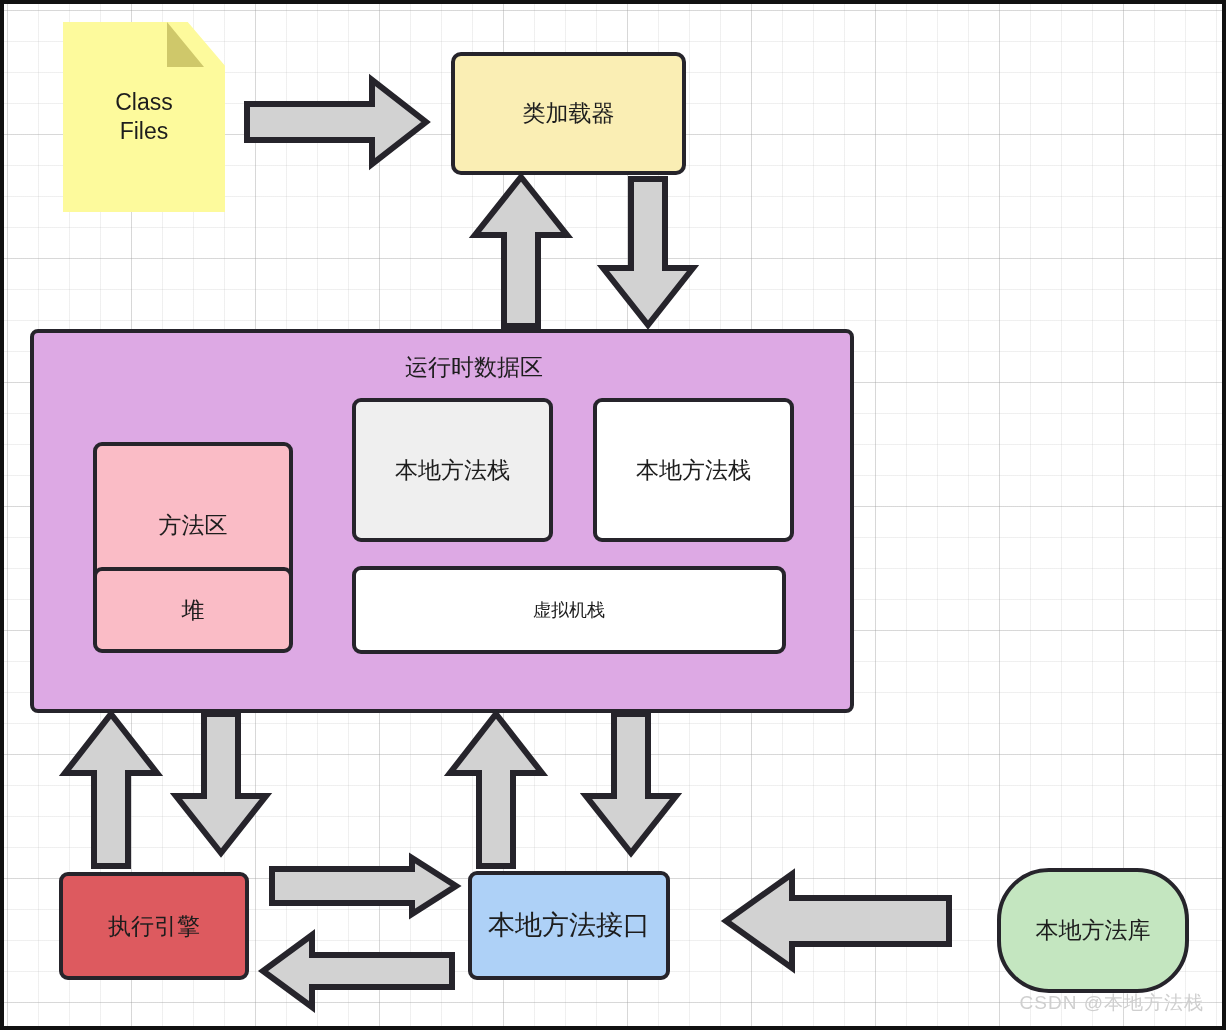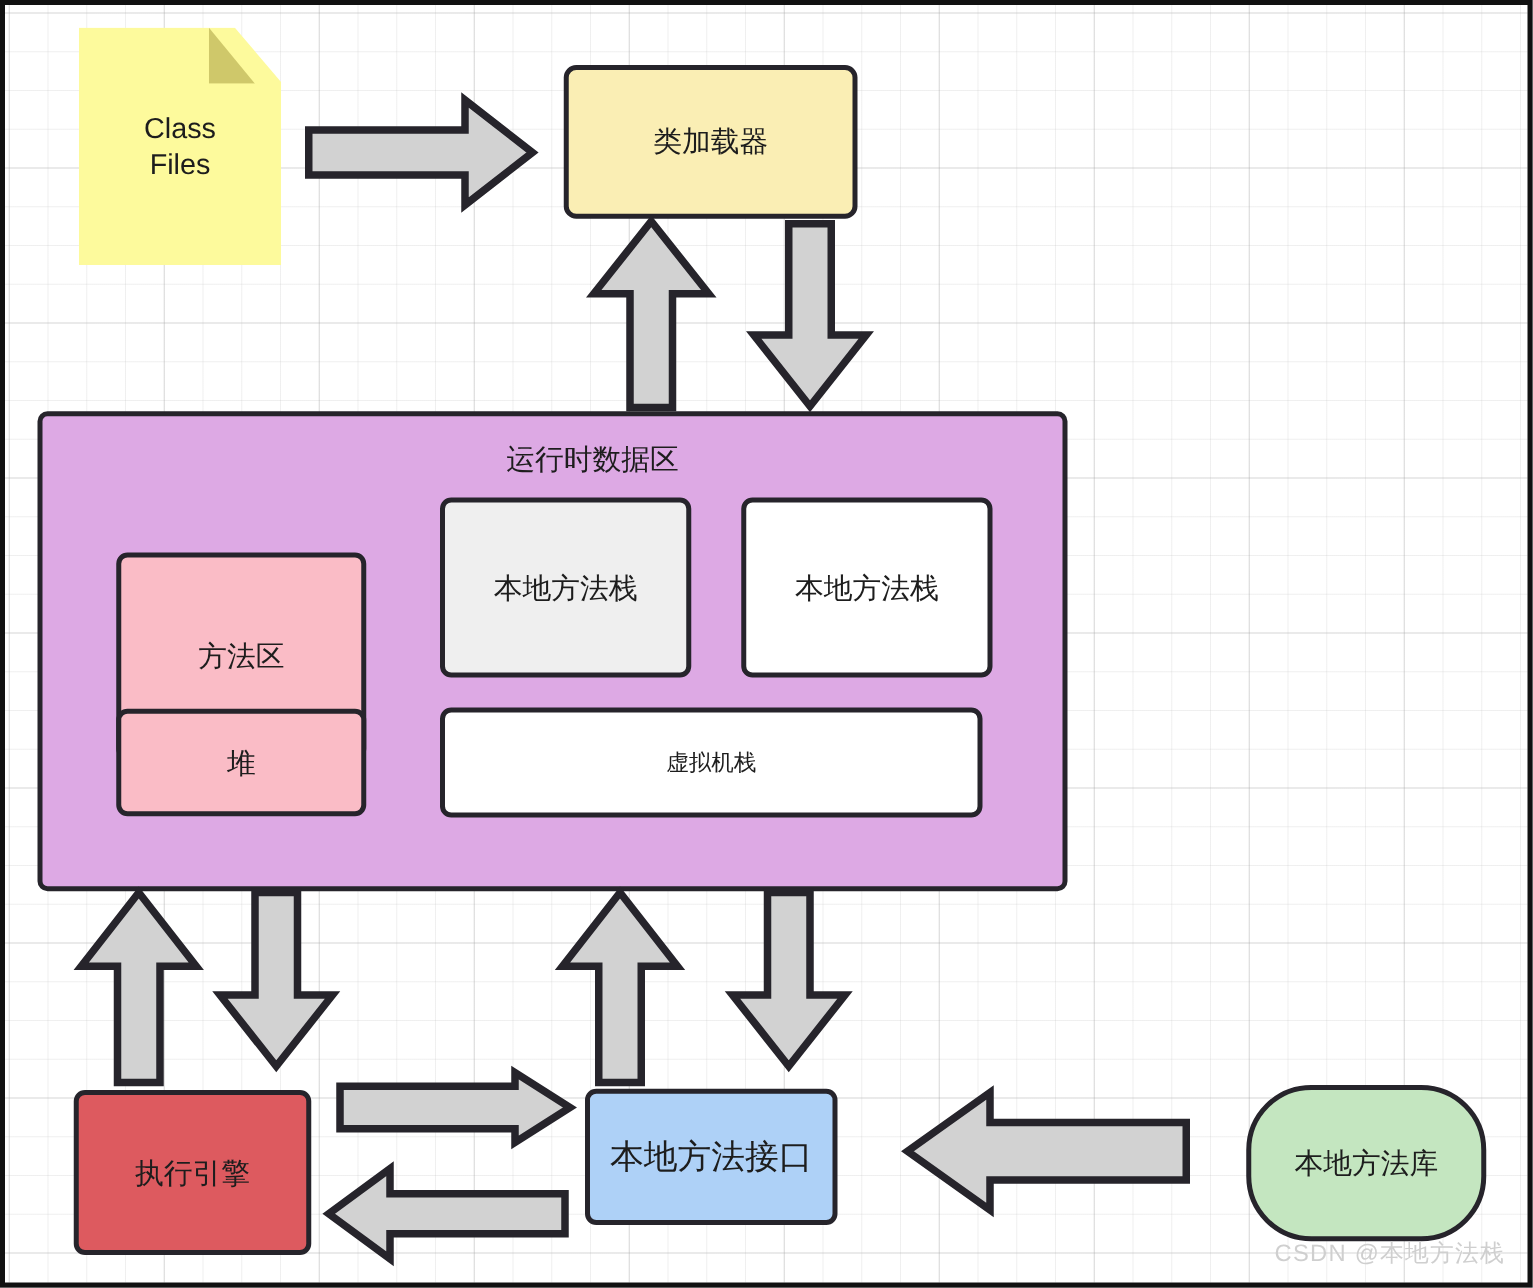--- a/index.html
+++ b/index.html
@@ -104,21 +104,21 @@
     font-size: 23px;
   }
   #vm-stack {
     left: 348px; top: 562px; width: 434px; height: 88px;
     background: #ffffff;
     border-radius: 9px;
     font-size: 18px;
   }
 
   #execution-engine {
-    left: 55px; top: 868px; width: 190px; height: 132px;
+    left: 55px; top: 868px; width: 190px; height: 108px;
     background: #dd5a5f;
     border-radius: 9px;
     font-size: 23px;
   }
   #native-interface {
     left: 464px; top: 867px; width: 202px; height: 109px;
     background: #aed1f7;
     border-radius: 9px;
     font-size: 27px;
   }

